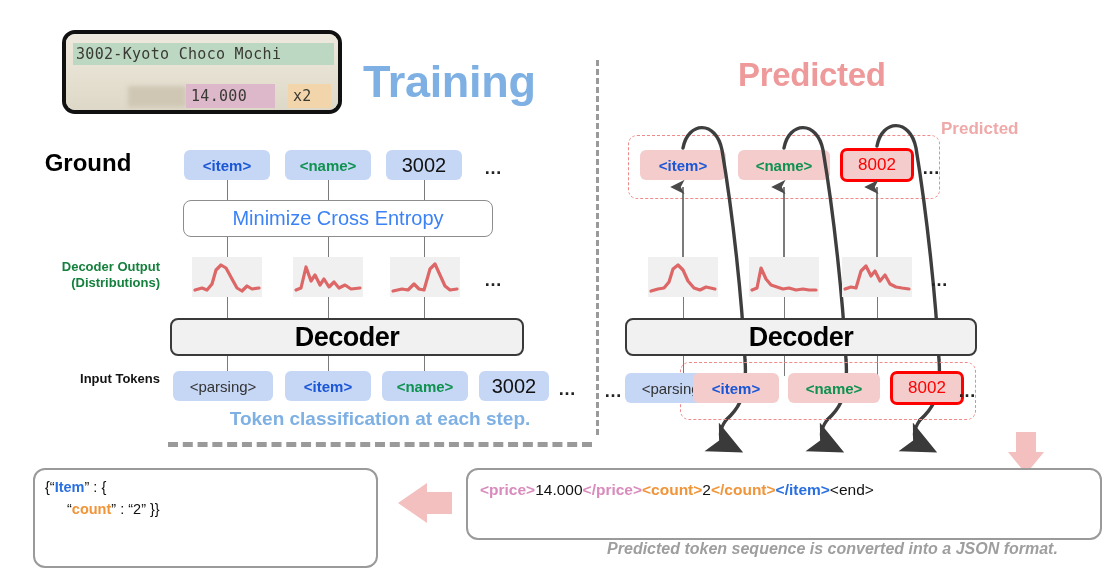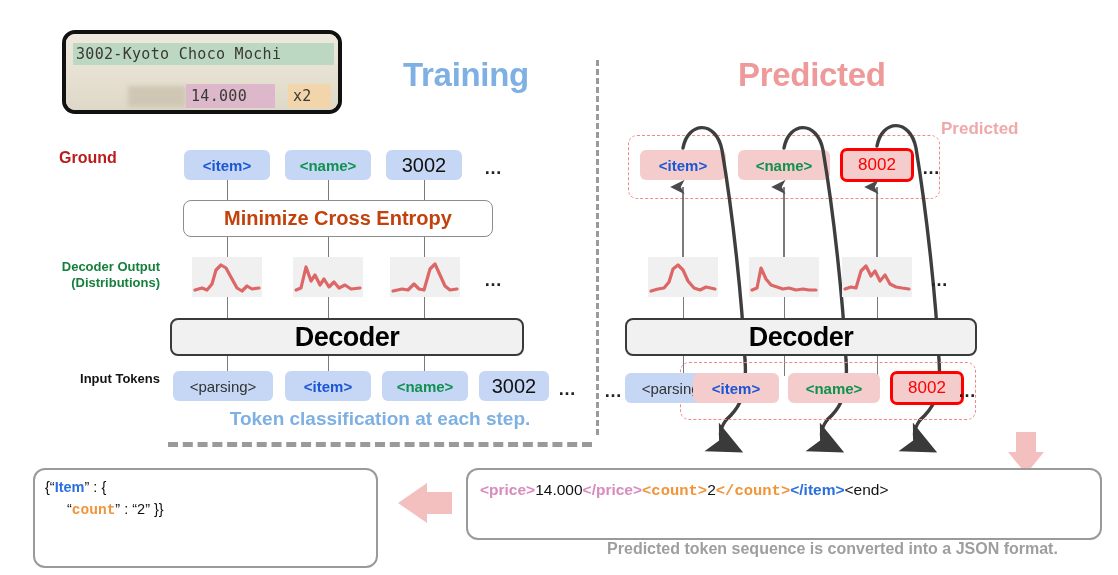--- a/index.html
+++ b/index.html
@@ -57,24 +57,23 @@
   }
   #receipt .smudge {
     left: 62px; top: 52px; width: 58px; height: 21px;
     background: #cfc7b4;
     filter: blur(2px);
   }
 
   
   #training-title {
     left: 363px; top: 56px;
-    font-size: 33px; font-weight: bold;
+    font-size: 45px; font-weight: bold;
     color: #7eb0e3;
     letter-spacing: -0.3px;
-    margin-left: 40px;
   }
   #inference-title {
     left: 738px; top: 56px;
     font-size: 33px; font-weight: bold;
     color: #ef9a9a;
     letter-spacing: -0.3px;
   }
   #predicted-label {
     left: 941px; top: 119px;
     font-size: 17px; font-weight: bold;
@@ -93,22 +92,22 @@
   }
 
   
   .side-label {
     font-weight: bold;
     line-height: 1.25;
   }
   #gt-label {
     left: 15px; top: 148px; width: 146px;
     text-align: center;
-    font-size: 16px;
-    color: #b91c1c;
+    font-size: 24px;
+    color: #000000;
   }
   #do-label {
     left: 10px; top: 259px; width: 150px;
     text-align: right;
     font-size: 13px;
     color: #15803d;
   }
   #it-label {
     left: 10px; top: 371px; width: 150px;
     text-align: right;
@@ -119,20 +118,21 @@
     left: 160px; top: 408px; width: 440px;
     text-align: center;
     font-size: 19px; font-weight: bold;
     color: #7eb0e3;
   }
   #caption-infer {
     left: 560px; top: 540px; width: 545px;
     text-align: center;
     font-size: 16px; font-weight: bold;
     color: #9e9e9e;
+    font-style: italic;
   }
 
   
   .chip {
     position: absolute;
     height: 30px;
     border-radius: 6px;
     display: flex;
     align-items: center;
     justify-content: center;
@@ -168,22 +168,22 @@
     box-sizing: border-box;
     display: flex;
     align-items: center;
     justify-content: center;
   }
   #mce-box {
     left: 183px; top: 200px; width: 310px; height: 37px;
     border: 1.5px solid #8d8d8d;
     border-radius: 8px;
     background: #ffffff;
-    font-size: 20px; font-weight: bold;
-    color: #c2410c;
+    font-size: 20px; font-weight: normal;
+    color: #3b82f6;
   }
   .decoder-box {
     border: 2.5px solid #3a3a3a;
     border-radius: 8px;
     background: #f1f1f1;
     font-size: 27px; font-weight: bold;
     color: #000;
     letter-spacing: -0.5px;
   }
   #decoder-train { left: 170px; top: 318px; width: 354px; height: 38px; }
@@ -250,21 +250,21 @@
     padding: 8px 12px 0 12px;
     font-size: 15.5px;
     line-height: 1.6;
     position: absolute;
     white-space: nowrap;
   }
   .c-black  { color: #111111; }
   .c-item   { color: #2a6fe0; font-weight: bold; }
   .c-name   { color: #1a9e5e; font-weight: bold; }
   .c-price  { color: #d98bbd; font-weight: bold; }
-  .c-count  { color: #f0953a; font-weight: bold; font-family: Liberation Mono, monospace; }
+  .c-count  { color: #f0953a; font-weight: bold; }
   .c-red    { color: #ff0000; }
   .c-itemkey{ color: #2a6fe0; font-weight: bold; }
   .json-ind { padding-left: 22px; display: block; }
 </style>
 </head>
 <body>
 
 <div class="abs" id="receipt">
   <div class="paper"></div>
   <div class="hl smudge"></div>

